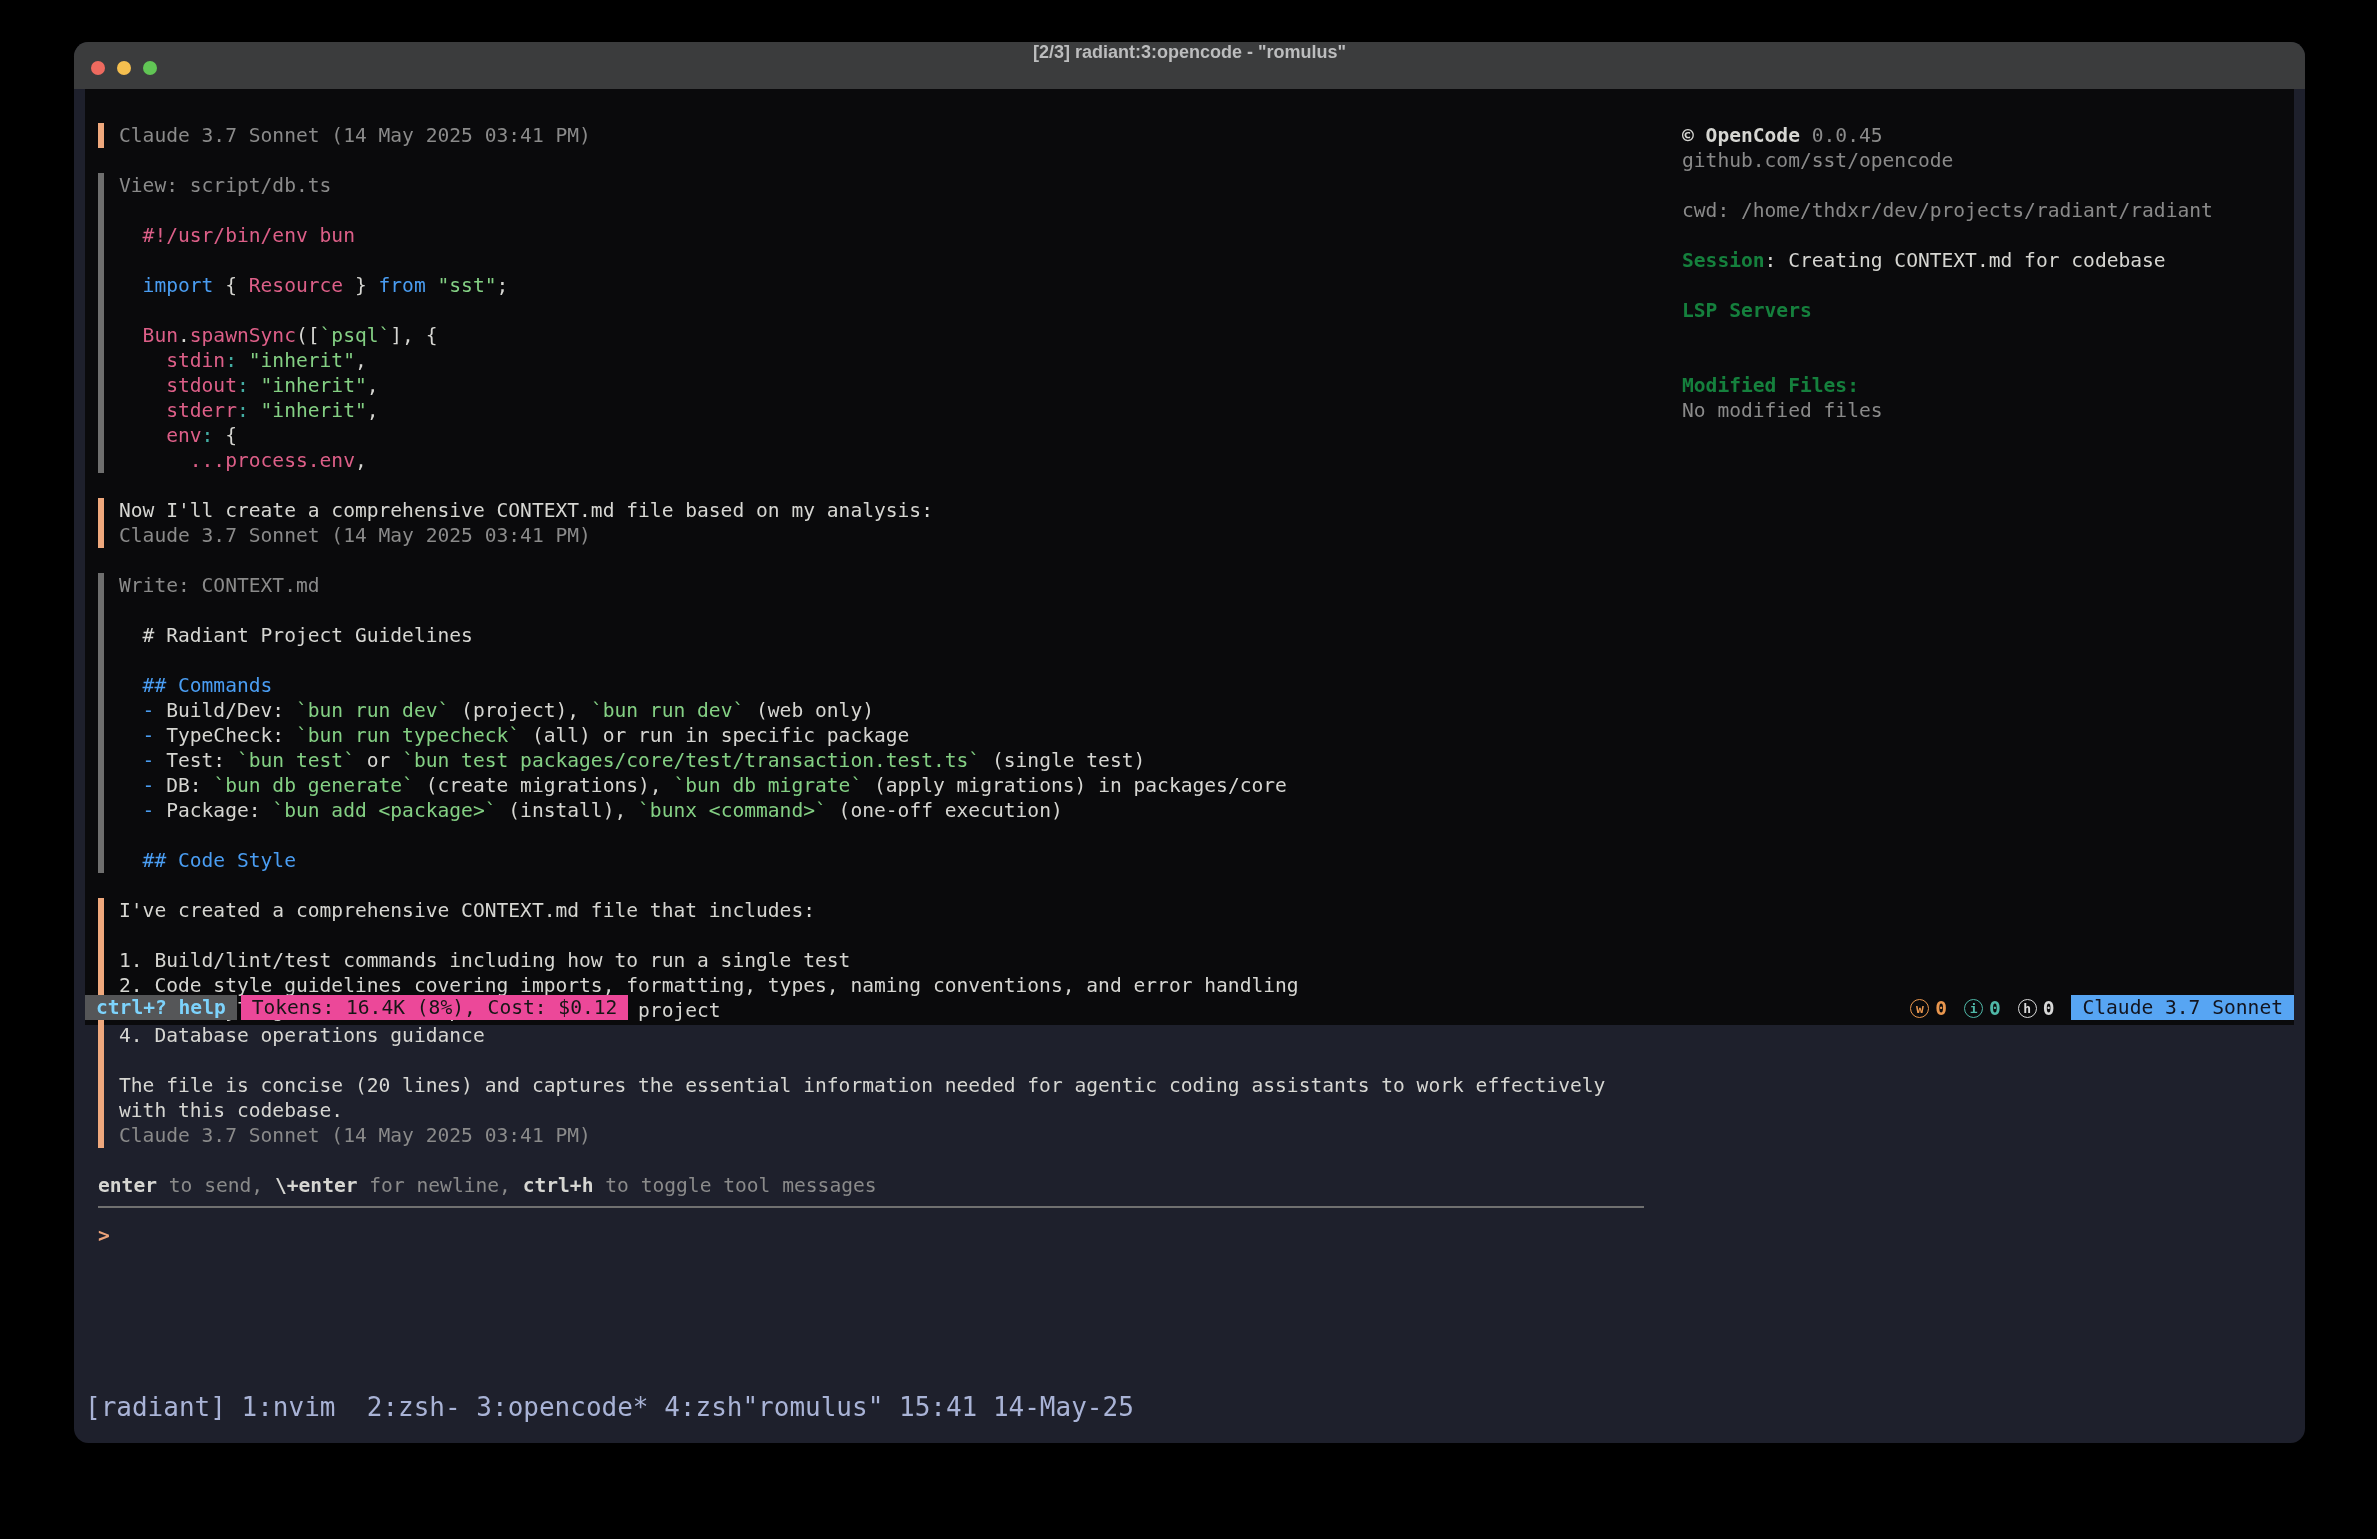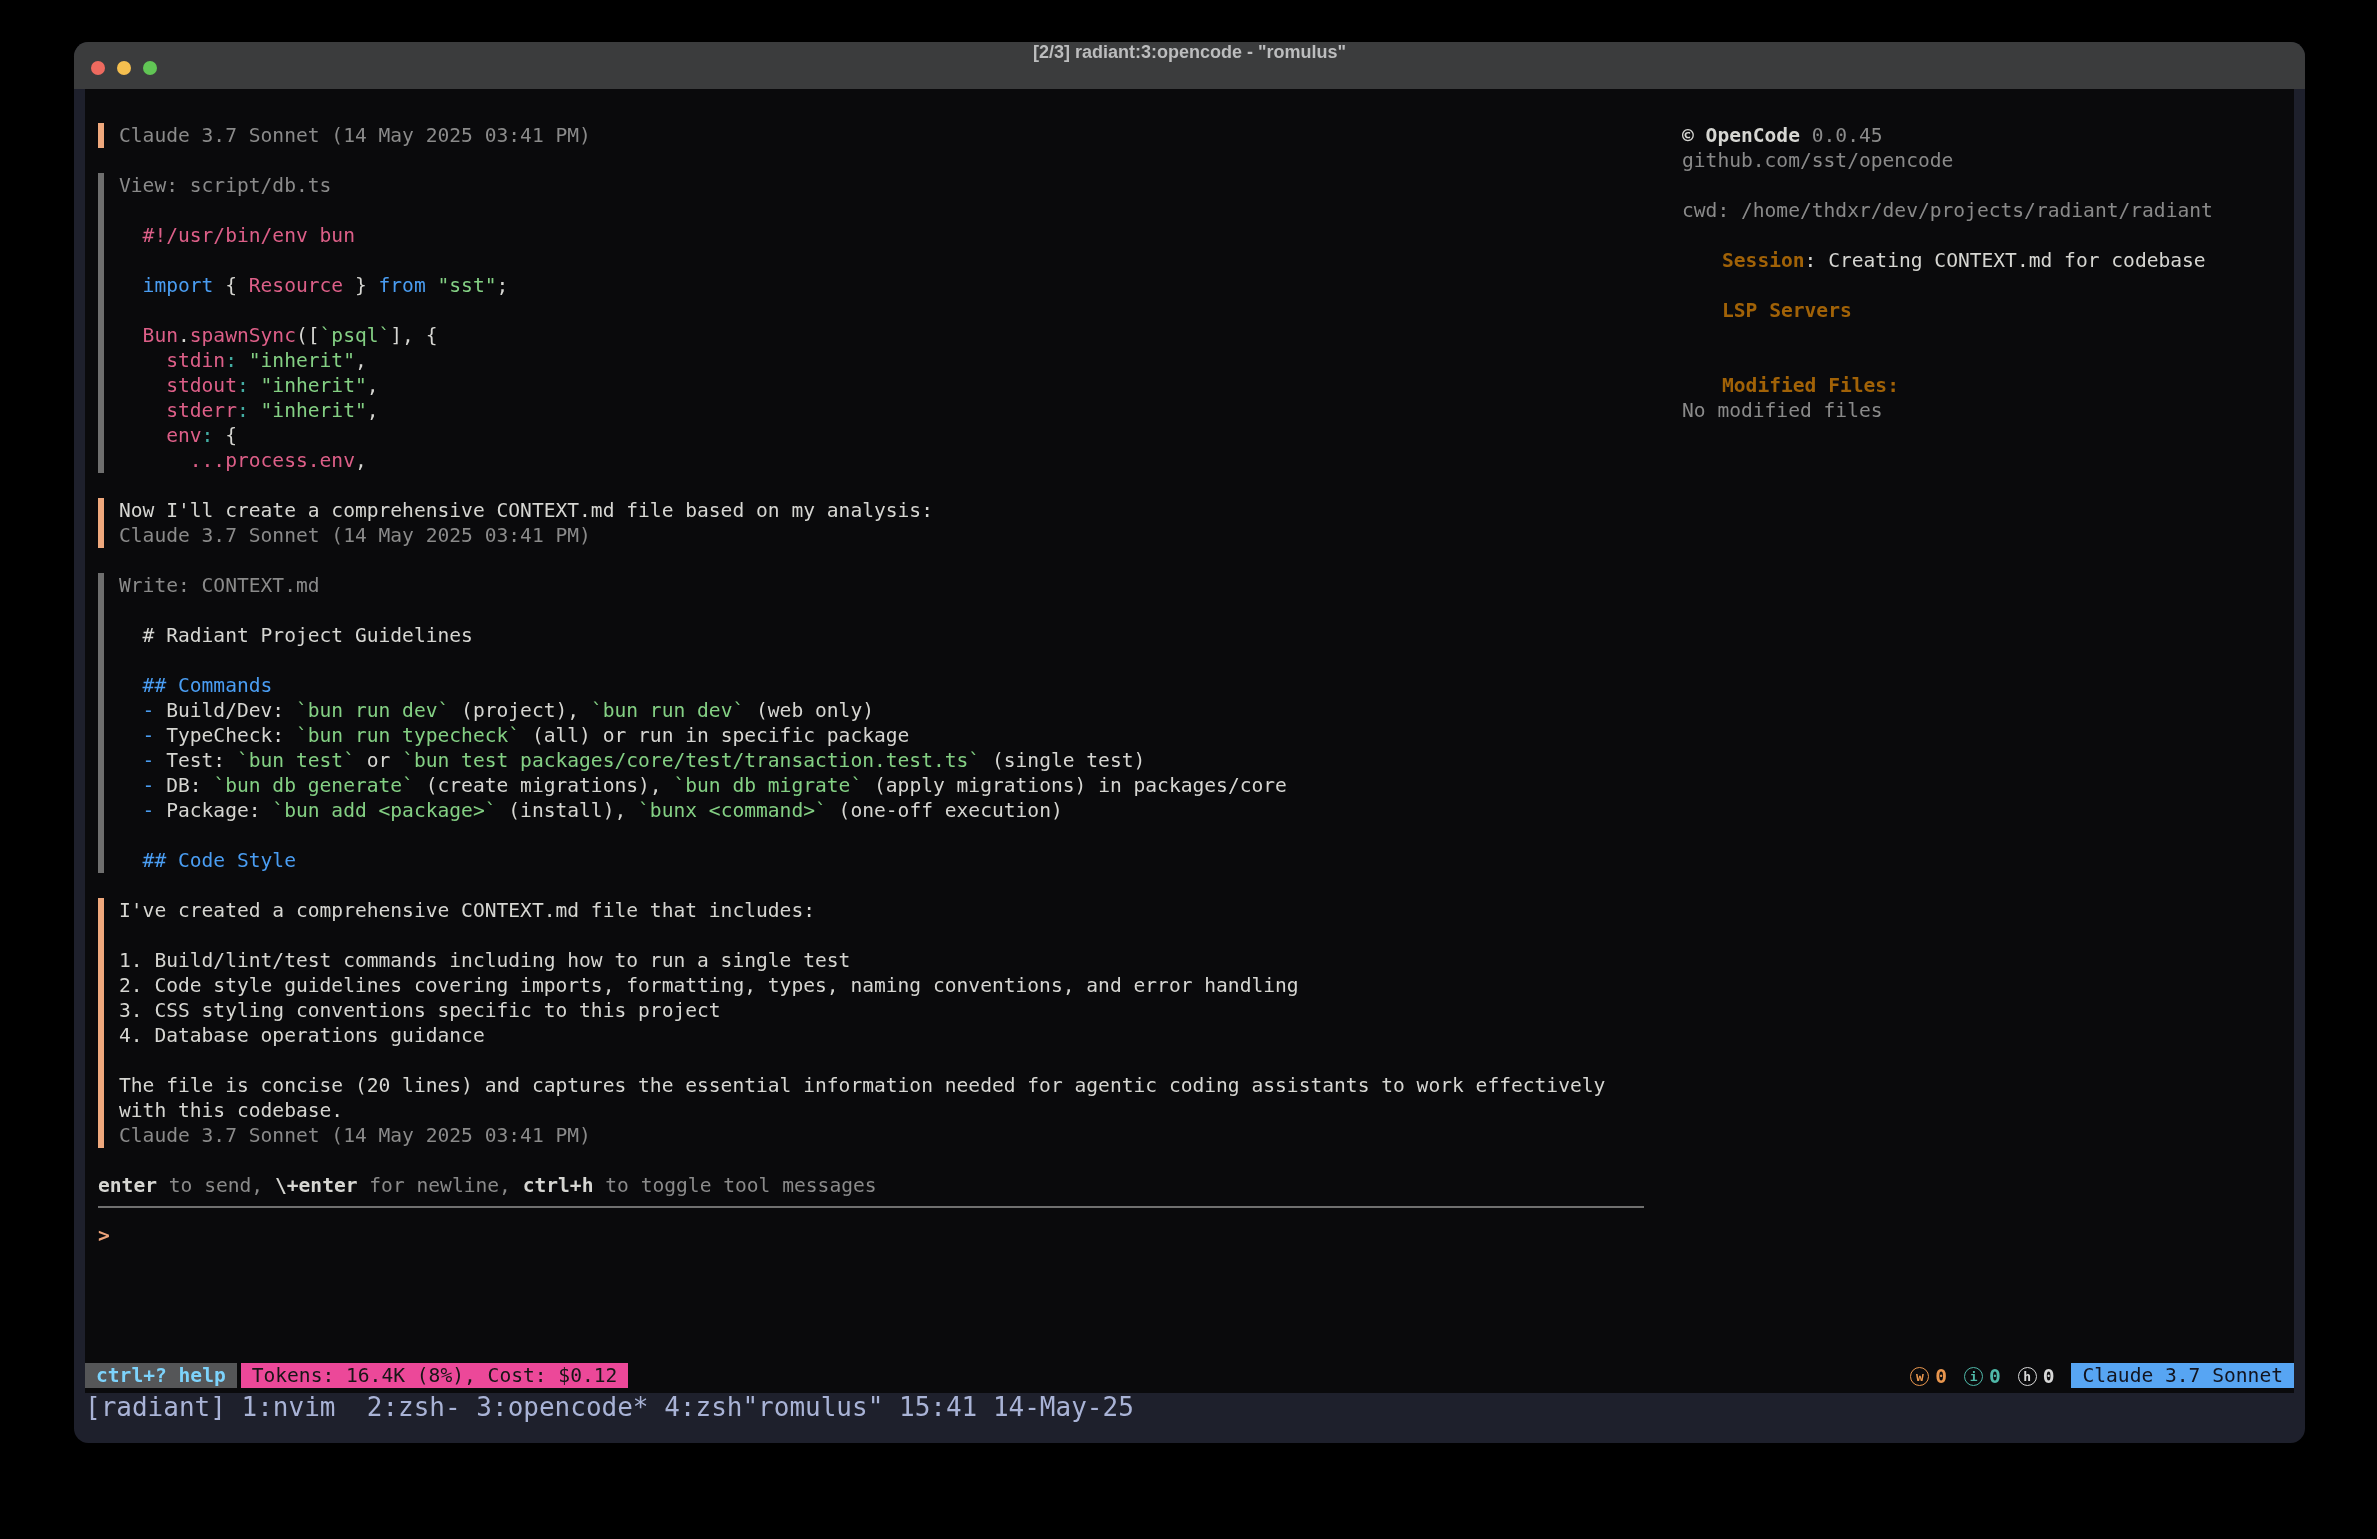--- a/index.html
+++ b/index.html
@@ -20,31 +20,31 @@
   .tl.red{left:17px;background:#ee6a5f;}
   .tl.yellow{left:43px;background:#f5bf4f;}
   .tl.green{left:69px;background:#61c555;}
   .title{
     position:absolute;left:130px;right:130px;top:0;height:47px;line-height:47px;
     text-align:center;color:#bcbdbe;
     font:bold 18px "Liberation Sans",sans-serif;
     white-space:nowrap;overflow:hidden;
   }
   .terminal{
-    position:absolute;left:11px;right:11px;top:47px;height:1304px;
+    position:absolute;left:11px;right:11px;top:47px;height:936px;
     background:#0a0a0c;font-size:19.6px;
   }
   .tline{height:25px;line-height:25px;white-space:pre;}
   .c-fg{color:#d6d6d2;}
   .c-dim{color:#8a8a8a;}
   .c-pink{color:#dd5f88;}
   .c-blue{color:#4a9df2;}
   .c-green{color:#84d084;}
   .c-teal{color:#43ada3;}
-  .c-orange{color:#a16207;margin-left:40px;}
+  .c-orange{color:#15803d;}
   .b{font-weight:bold;}
   .main{position:absolute;left:13px;top:34px;width:1546px;}
   .block{border-left:6.5px solid #6e6e6e;padding-left:15px;margin-bottom:25px;}
   .block.message{border-left-color:#efa87d;}
   .input-area{margin-top:23px;}
   .hr{border-top:2px solid #707070;margin-top:7.8px;}
   .prompt-row{margin-top:15px;color:#eda37a;font-weight:bold;}
   .input-box{height:117px;}
   .statusbar{
     position:absolute;left:0;right:0;bottom:5.2px;height:25px;

